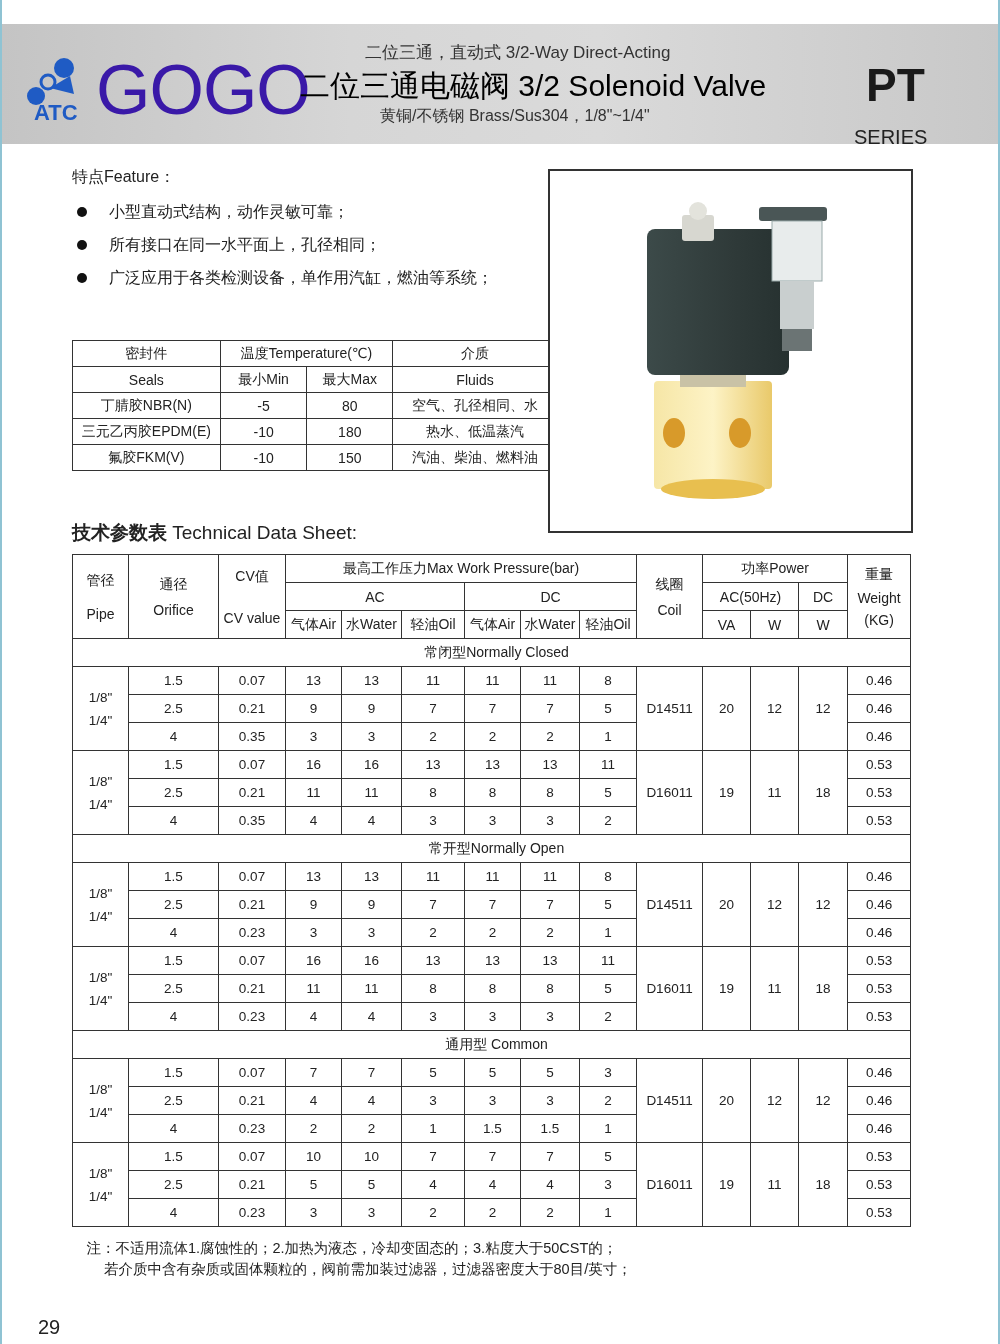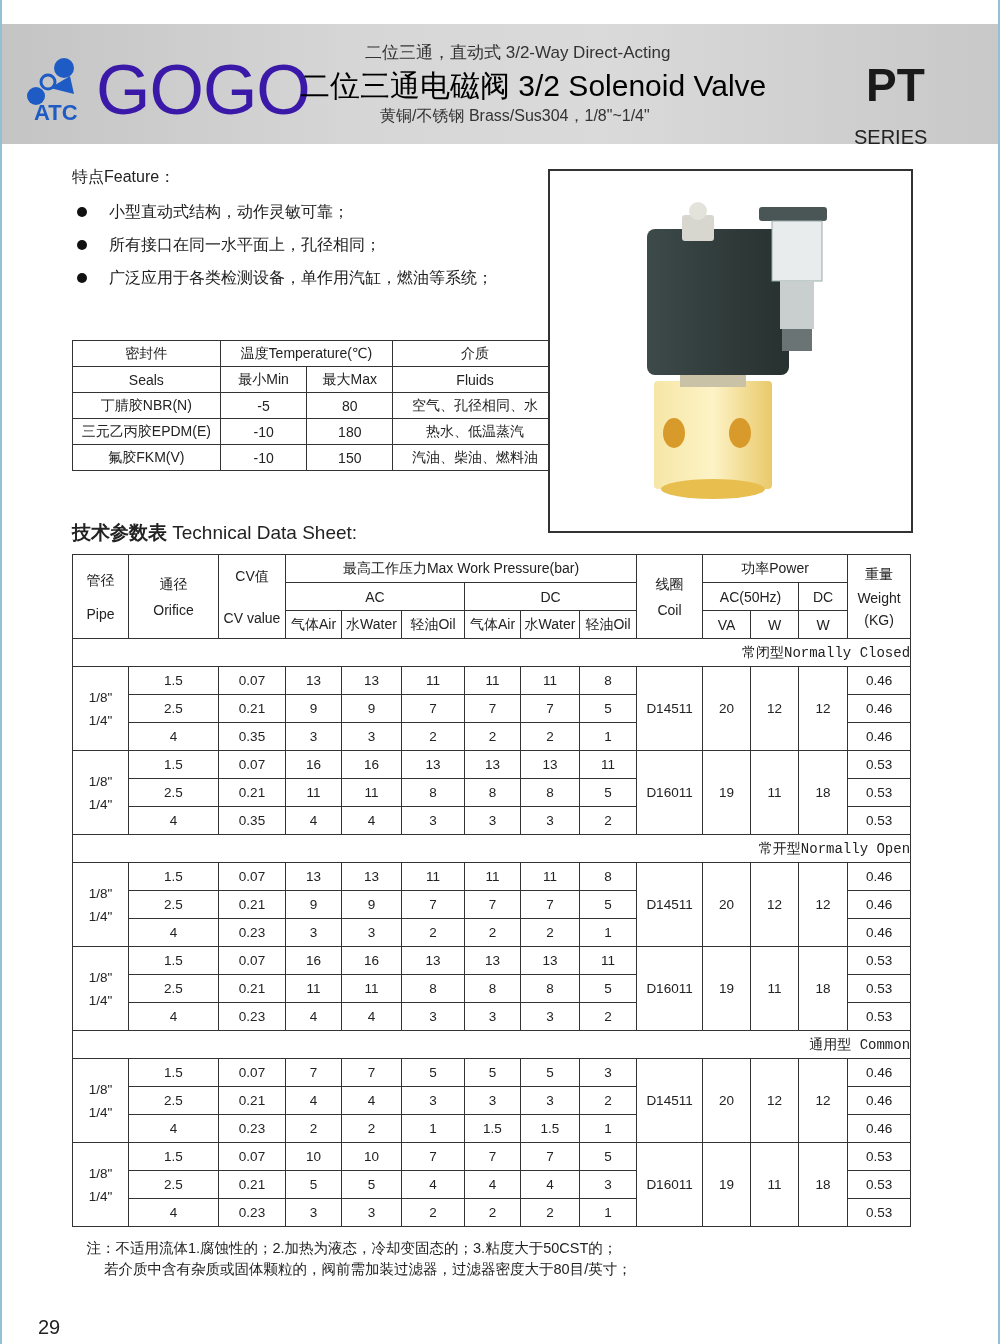--- a/index.html
+++ b/index.html
@@ -26,21 +26,21 @@
   td { border:1.5px solid #333; text-align:center; padding:0; color:#222; }
   .seals { left:72px; top:340px; width:486px; font-size:14px; }
   .seals td { height:25px; }
 
   .photo-box { position:absolute; left:548px; top:169px; width:361px; height:360px; border:2px solid #333; background:#fff; }
 
   .ds-title { position:absolute; left:72px; top:520px; font-size:19px; color:#222; }
   .ds-title b { font-weight:bold; }
   .ds { left:72px; top:554px; width:838px; font-size:13.5px; table-layout:fixed; }
   .ds td { height:27px; }
-  .ds .sec td { text-align:right; padding-left:10px; font-size:14px;font-family:Liberation Mono, monospace; }
+  .ds .sec td { text-align:center; padding-left:10px; font-size:14px; }
   .ds .hdr td { font-size:14px; }
 
   .note { position:absolute; left:72px; top:1238px; font-size:14.5px; line-height:21px; color:#222;text-align:center; }
   .note .l2 { padding-left:32px; }
   .page-num { position:absolute; left:38px; top:1316px; font-size:20px; color:#222; }
 </style>
 </head>
 <body>
 
 <div class="edge-left"></div>

